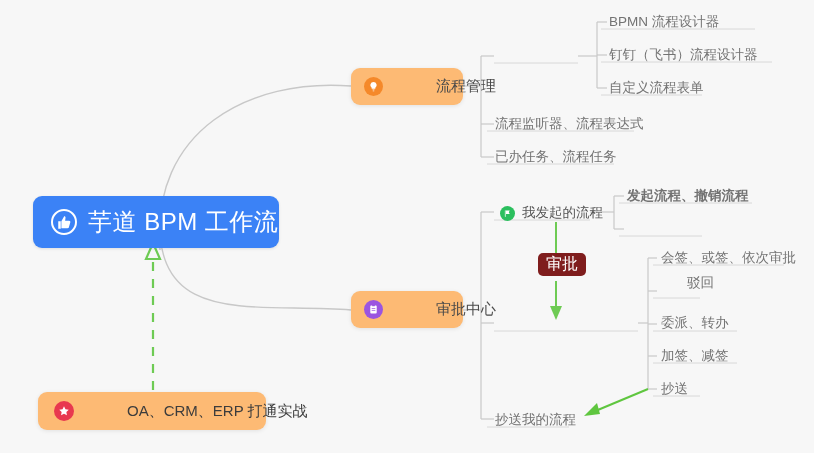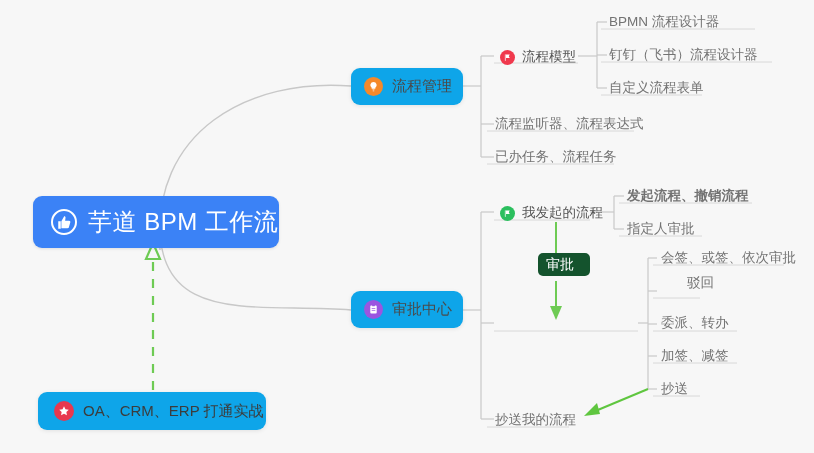--- a/index.html
+++ b/index.html
@@ -60,27 +60,28 @@
     display: flex;
     align-items: center;
     justify-content: center;
     flex: none;
   }
   .thumb-icon svg { display: block; }
 
   
   .card {
     position: absolute;
-    background: #0ea5e9;
+    background: #fdba74;
     border-radius: 9px;
     box-shadow: 0 1px 4px rgba(0,0,0,0.09);
     display: flex;
     align-items: center;
     box-sizing: border-box;
     z-index: 4;
+    gap: 44px;
   }
   .card .card-label {
     font-size: 15px;
     color: #4a4a4a;
     white-space: nowrap;
     margin-left: 9px;
   }
   .card .badge-icon {
     width: 19px;
     height: 19px;
@@ -132,25 +133,25 @@
     display: flex; align-items: center; justify-content: center;
     flex: none; margin-right: 7px;
   }
   .leaf-icon .flag svg { display: block; }
 
   
   #badge-approve {
     position: absolute;
     left: 538px;
     top: 253px;
-    background: #14532d;
+    background: #7f1d1d;
     color: #ffffff;
-    font-size: 14px;
+    font-size: 16px;
     border-radius: 5px;
-    padding: 4px 16px 5px 8px;
+    padding: 4px 8px 5px 8px;
     z-index: 6;
     line-height: 14px;
     white-space: nowrap;
   }
 </style>
 </head>
 <body>
 
 <div id="canvas">
 
@@ -246,29 +247,20 @@
       <svg width="11" height="11" viewBox="0 0 24 24" fill="#ffffff">
         <rect x="5" y="3.5" width="14" height="17" rx="2"></rect>
         <rect x="9" y="1.5" width="6" height="3.4" rx="1.2" fill="#9b55e0"></rect>
         <rect x="8" y="9" width="8" height="1.6" fill="#9b55e0"></rect>
         <rect x="8" y="13" width="8" height="1.6" fill="#9b55e0"></rect>
       </svg>
     </span>
     <span class="card-label">审批中心</span>
   </div>
 
-  <div class="leaf-icon" style="left:494px; top:46px;">
-    <span class="flag" style="background:#f0394d">
-      <svg width="9" height="9" viewBox="0 0 24 24" fill="#ffffff">
-        <rect x="5" y="3" width="2" height="18" rx="1"></rect>
-        <path d="M8 4h10l-2.5 4.5L18 13H8z"></path>
-      </svg>
-    </span>
-    <span>流程模型</span>
-  </div>
 
   <div class="leaf" style="left:489px; top:113px;">
     <span>流程监听器、流程表达式</span>
   </div>
 
   <div class="leaf" style="left:489px; top:146px;">
     <span>已办任务、流程任务</span>
   </div>
 
   <div class="leaf" style="left:603px; top:11px;">
@@ -295,23 +287,20 @@
 
 
   <div class="leaf" style="left:489px; top:409px;">
     <span>抄送我的流程</span>
   </div>
 
   <div class="leaf" style="left:621px; top:185px;font-weight:bold;">
     <span>发起流程、撤销流程</span>
   </div>
 
-  <div class="leaf" style="left:621px; top:218px;">
-    <span>指定人审批</span>
-  </div>
 
   <div class="leaf" style="left:655px; top:247px;">
     <span>会签、或签、依次审批</span>
   </div>
 
   <div class="leaf" style="left:655px; top:272px;margin-left:26px;">
     <span>驳回</span>
   </div>
 
   <div class="leaf" style="left:655px; top:313px;font-family:Liberation Mono, monospace;">

